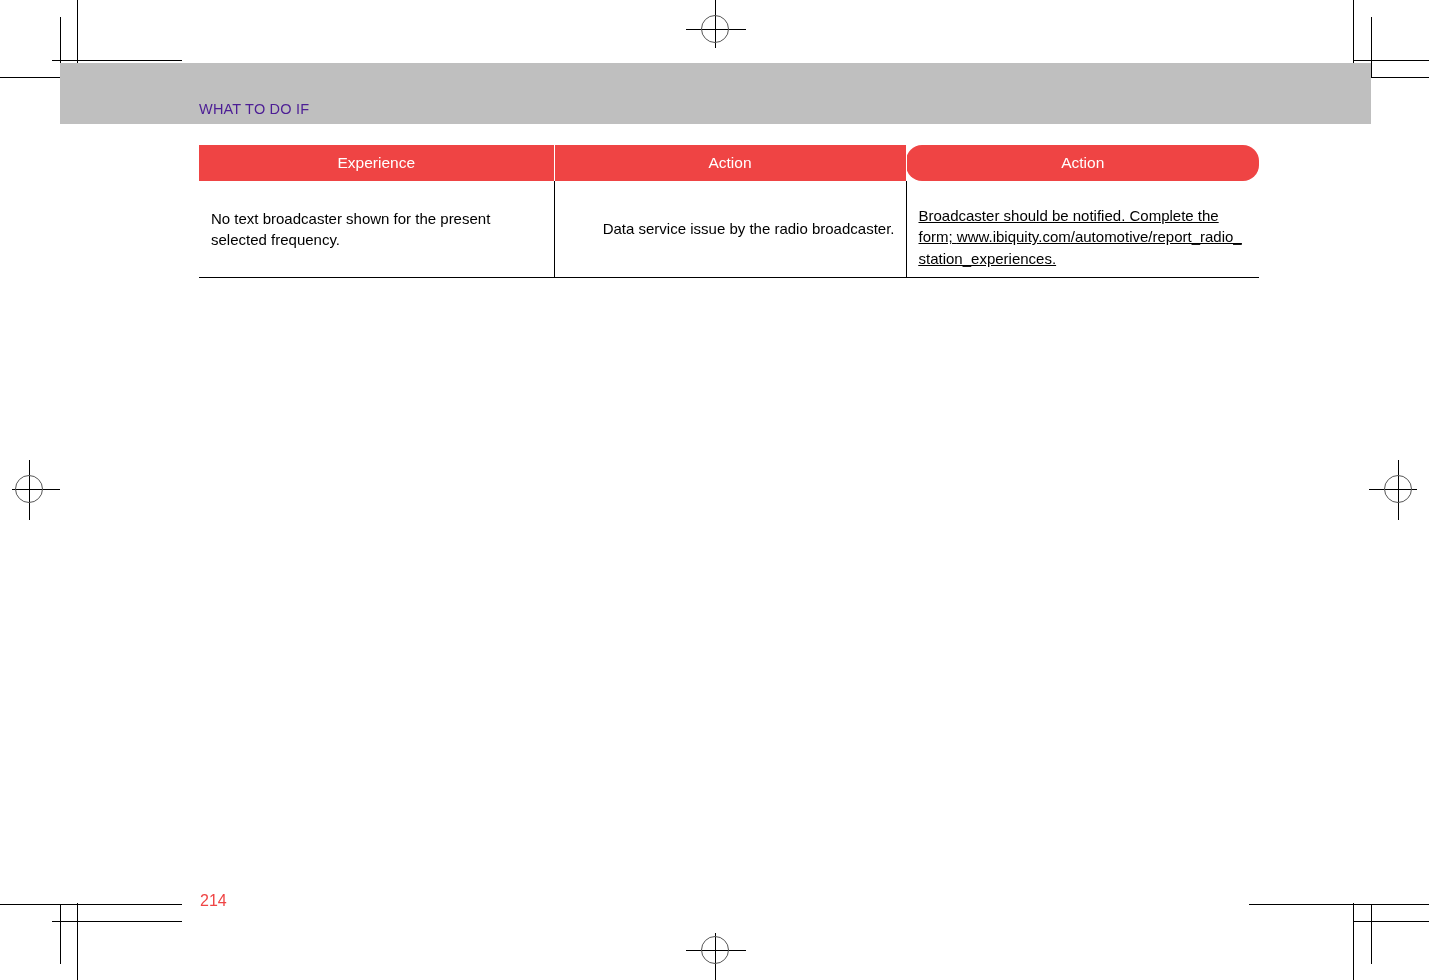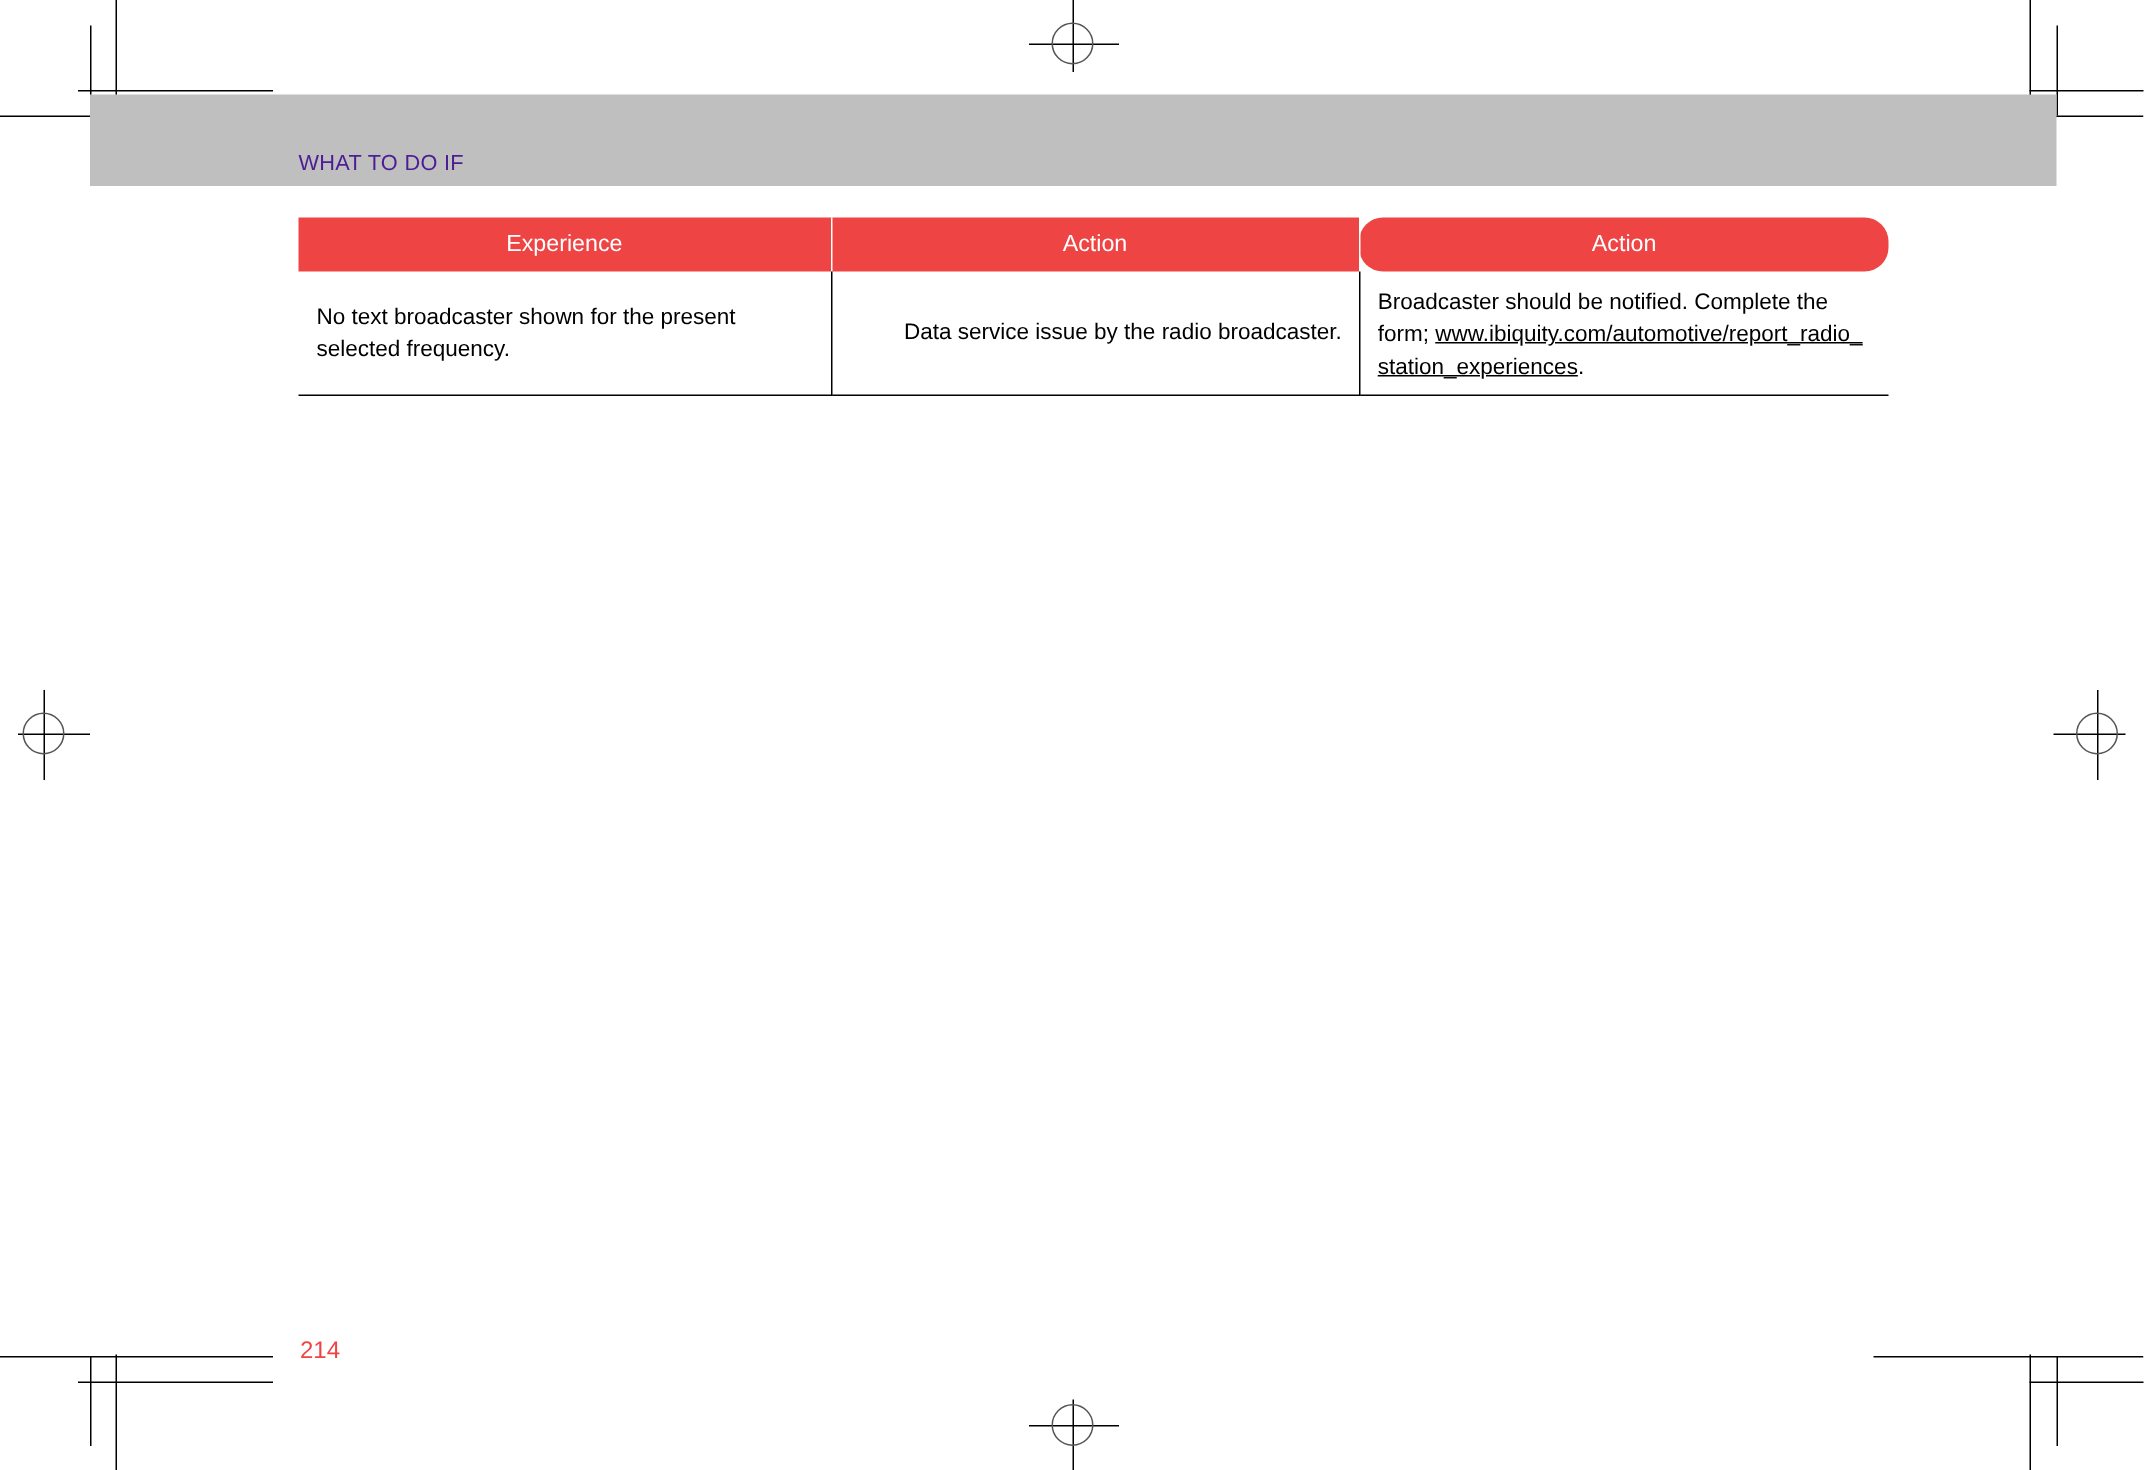--- a/index.html
+++ b/index.html
@@ -118,21 +118,21 @@
     color: #000000;
     padding: 8px 11px 8px 12px;
     border-right: 1px solid #000000;
     border-bottom: 1px solid #000000;
     vertical-align: middle;
     box-sizing: border-box;
   }
   .table tbody td:last-child { border-right: none; }
   .table tbody td.cell-experience { vertical-align: middle; }
   .table tbody td.cell-cause { vertical-align: middle; text-align: right; padding-left: 10px; }
-  .table tbody td.cell-action { vertical-align: top; padding-top: 10px; }
+  .table tbody td.cell-action { vertical-align: top; padding-top: 24px; text-decoration: underline; }
 
   .link {
     text-decoration: underline;
     color: #000000;
     word-break: break-all;
   }
 
   
   .page-number {
     position: absolute;

